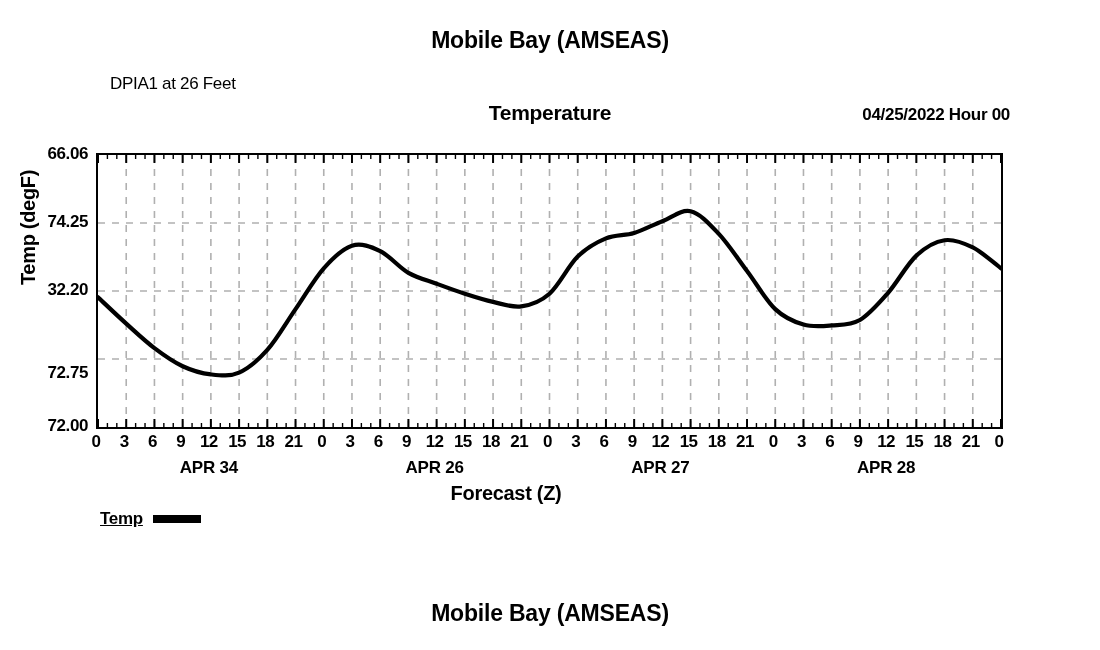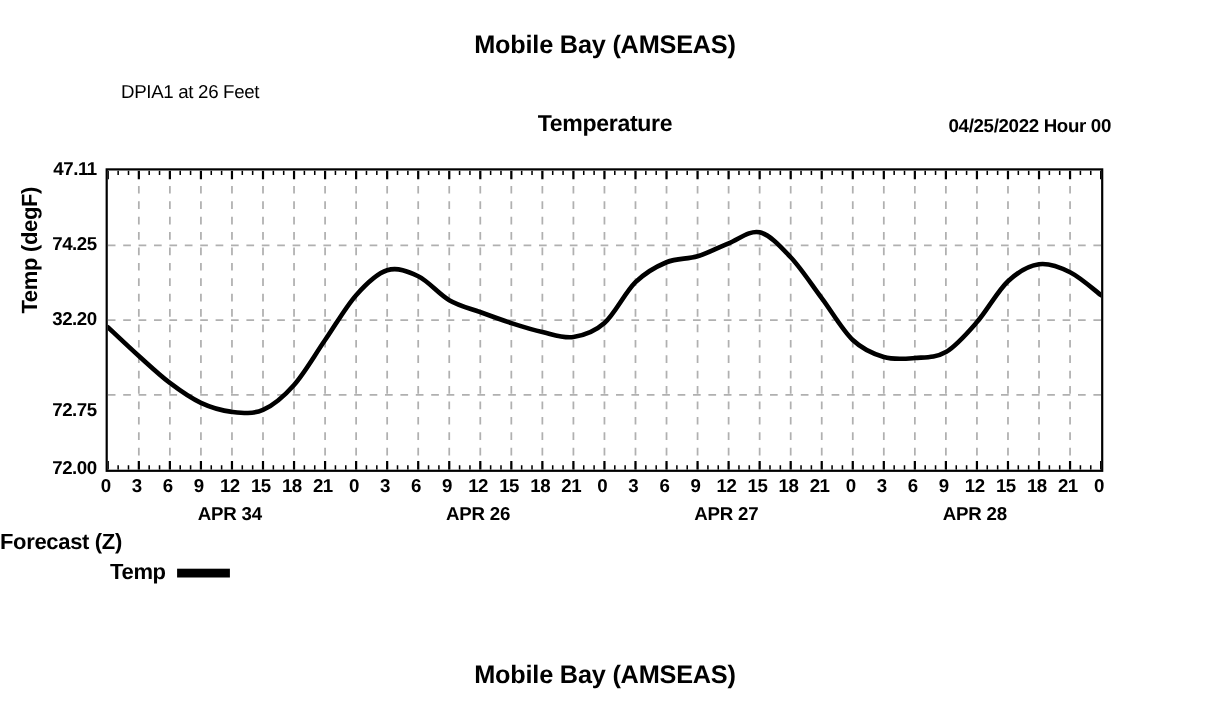--- a/index.html
+++ b/index.html
@@ -133,58 +133,59 @@
     width: 140px;
     margin-left: -70px;
     text-align: center;
     font-size: 17px;
     font-weight: bold;
     letter-spacing: -0.2px;
   }
   #x-axis-title {
     left: 0; top: 482px;
     width: 1012px;
-    text-align: left;
+    text-align: center;
     font-size: 20px;
     font-weight: bold;
     letter-spacing: -0.3px;
   }
 
   
   #legend {
     left: 100px; top: 509px;
     display: flex;
     align-items: center;
     gap: 10px;
   }
   #legend-label {
-    font-size: 20px;
-    font-weight: bold;
-    letter-spacing: -0.3px;
+    font-size: 17px;
+    font-weight: bold;
+    letter-spacing: -0.3px;
+    text-decoration: underline;
   }
   #legend-swatch {
     width: 48px;
     height: 8px;
     background: #000;
   }
 </style>
 </head>
 <body>
 
 <div id="stage">
 
   <div class="abs" id="title-top">Mobile Bay (AMSEAS)</div>
 
   <div class="abs" id="station-line">DPIA1 at 26 Feet</div>
   <div class="abs" id="subtitle">Temperature</div>
   <div class="abs" id="runtime">04/25/2022 Hour 00</div>
 
   <div class="abs" id="y-axis-title">Temp (degF)</div>
   <div class="abs" id="y-axis-labels">
-      <div class="ylabel abs" style="top: -8px;">47.11</div>
+      <div class="ylabel abs" style="top: -8px;">66.06</div>
       <div class="ylabel abs" style="top: 60px;">74.25</div>
       <div class="ylabel abs" style="top: 128px;">32.20</div>
       <div class="ylabel abs" style="top: 196px; margin-top: 15px;">72.75</div>
       <div class="ylabel abs" style="top: 264px;">72.00</div>
     </div>
 
   <div class="abs" id="plot-frame">
     <svg id="plot-svg" width="903" height="272" viewBox="0 0 903 272">
       <g id="grid-v">
           <line x1="28.21875" x2="28.21875" y1="0" y2="272" stroke="#b0b0b0" stroke-width="1.6" stroke-dasharray="7 7"></line>

